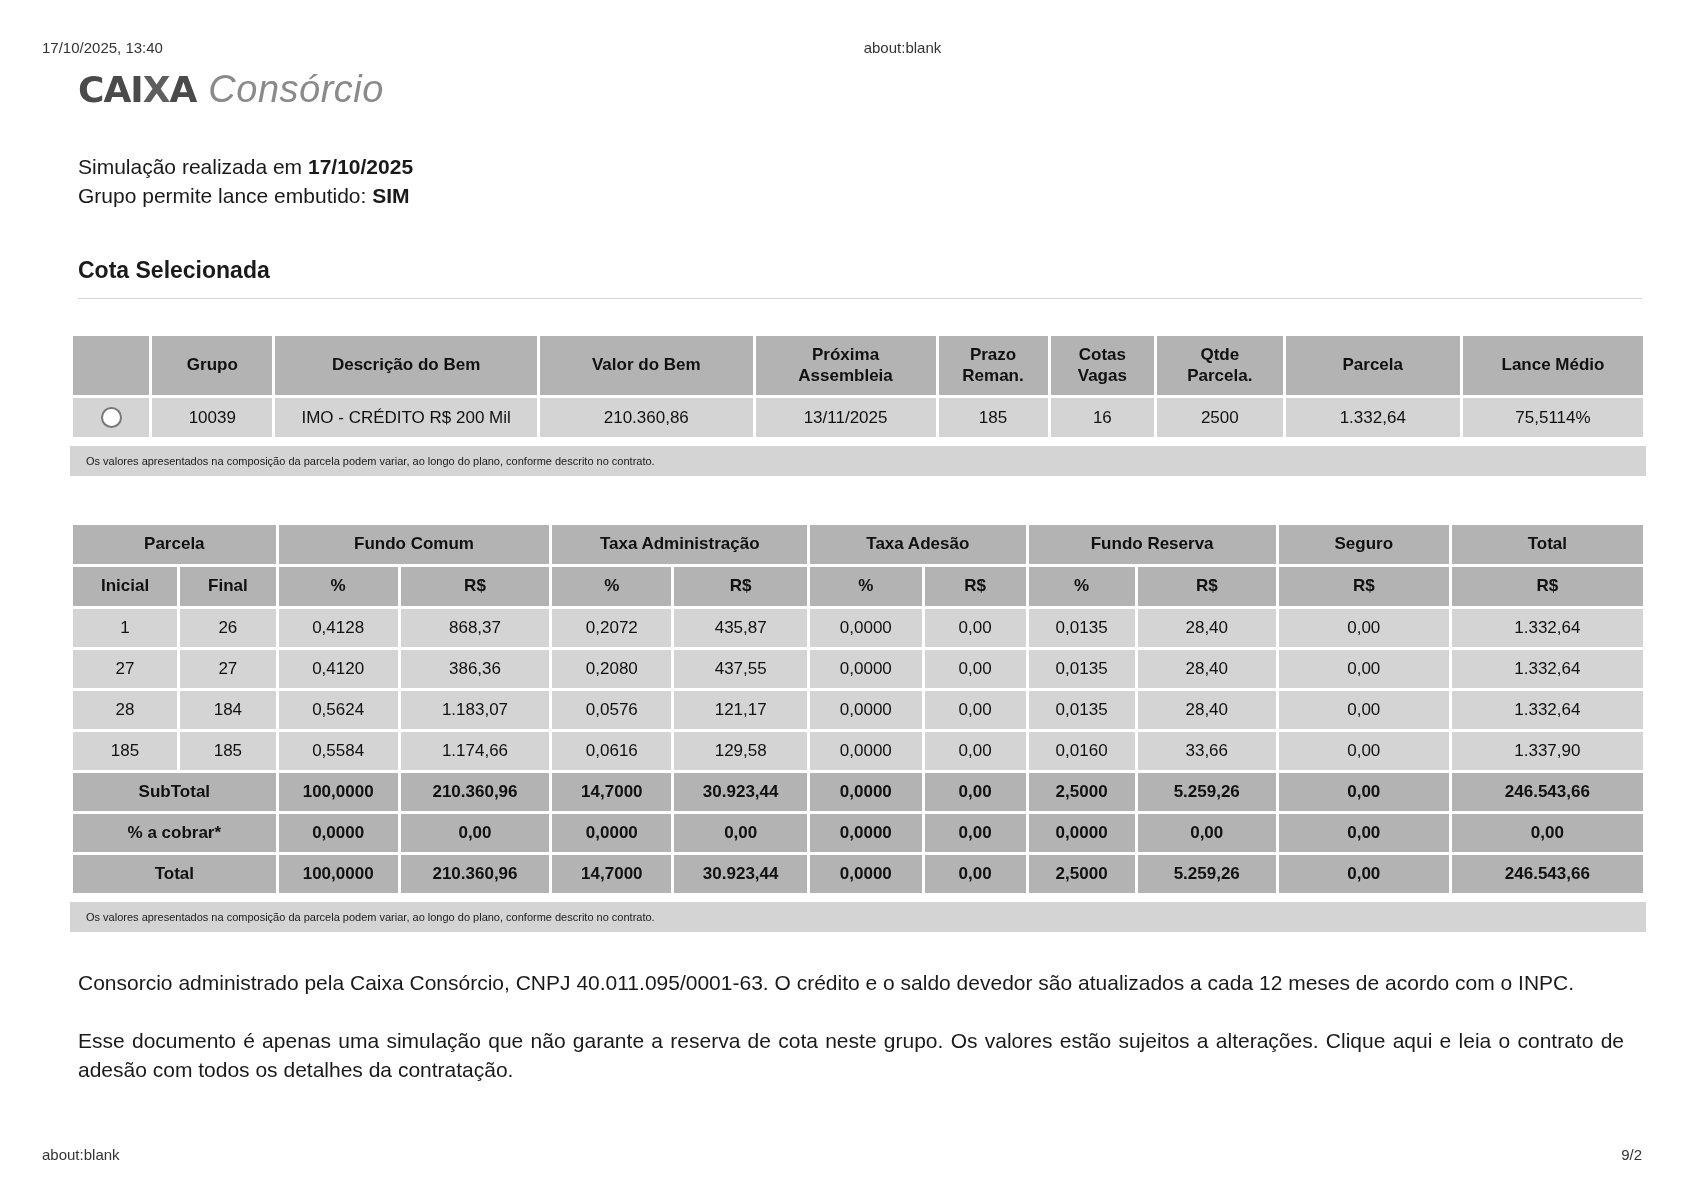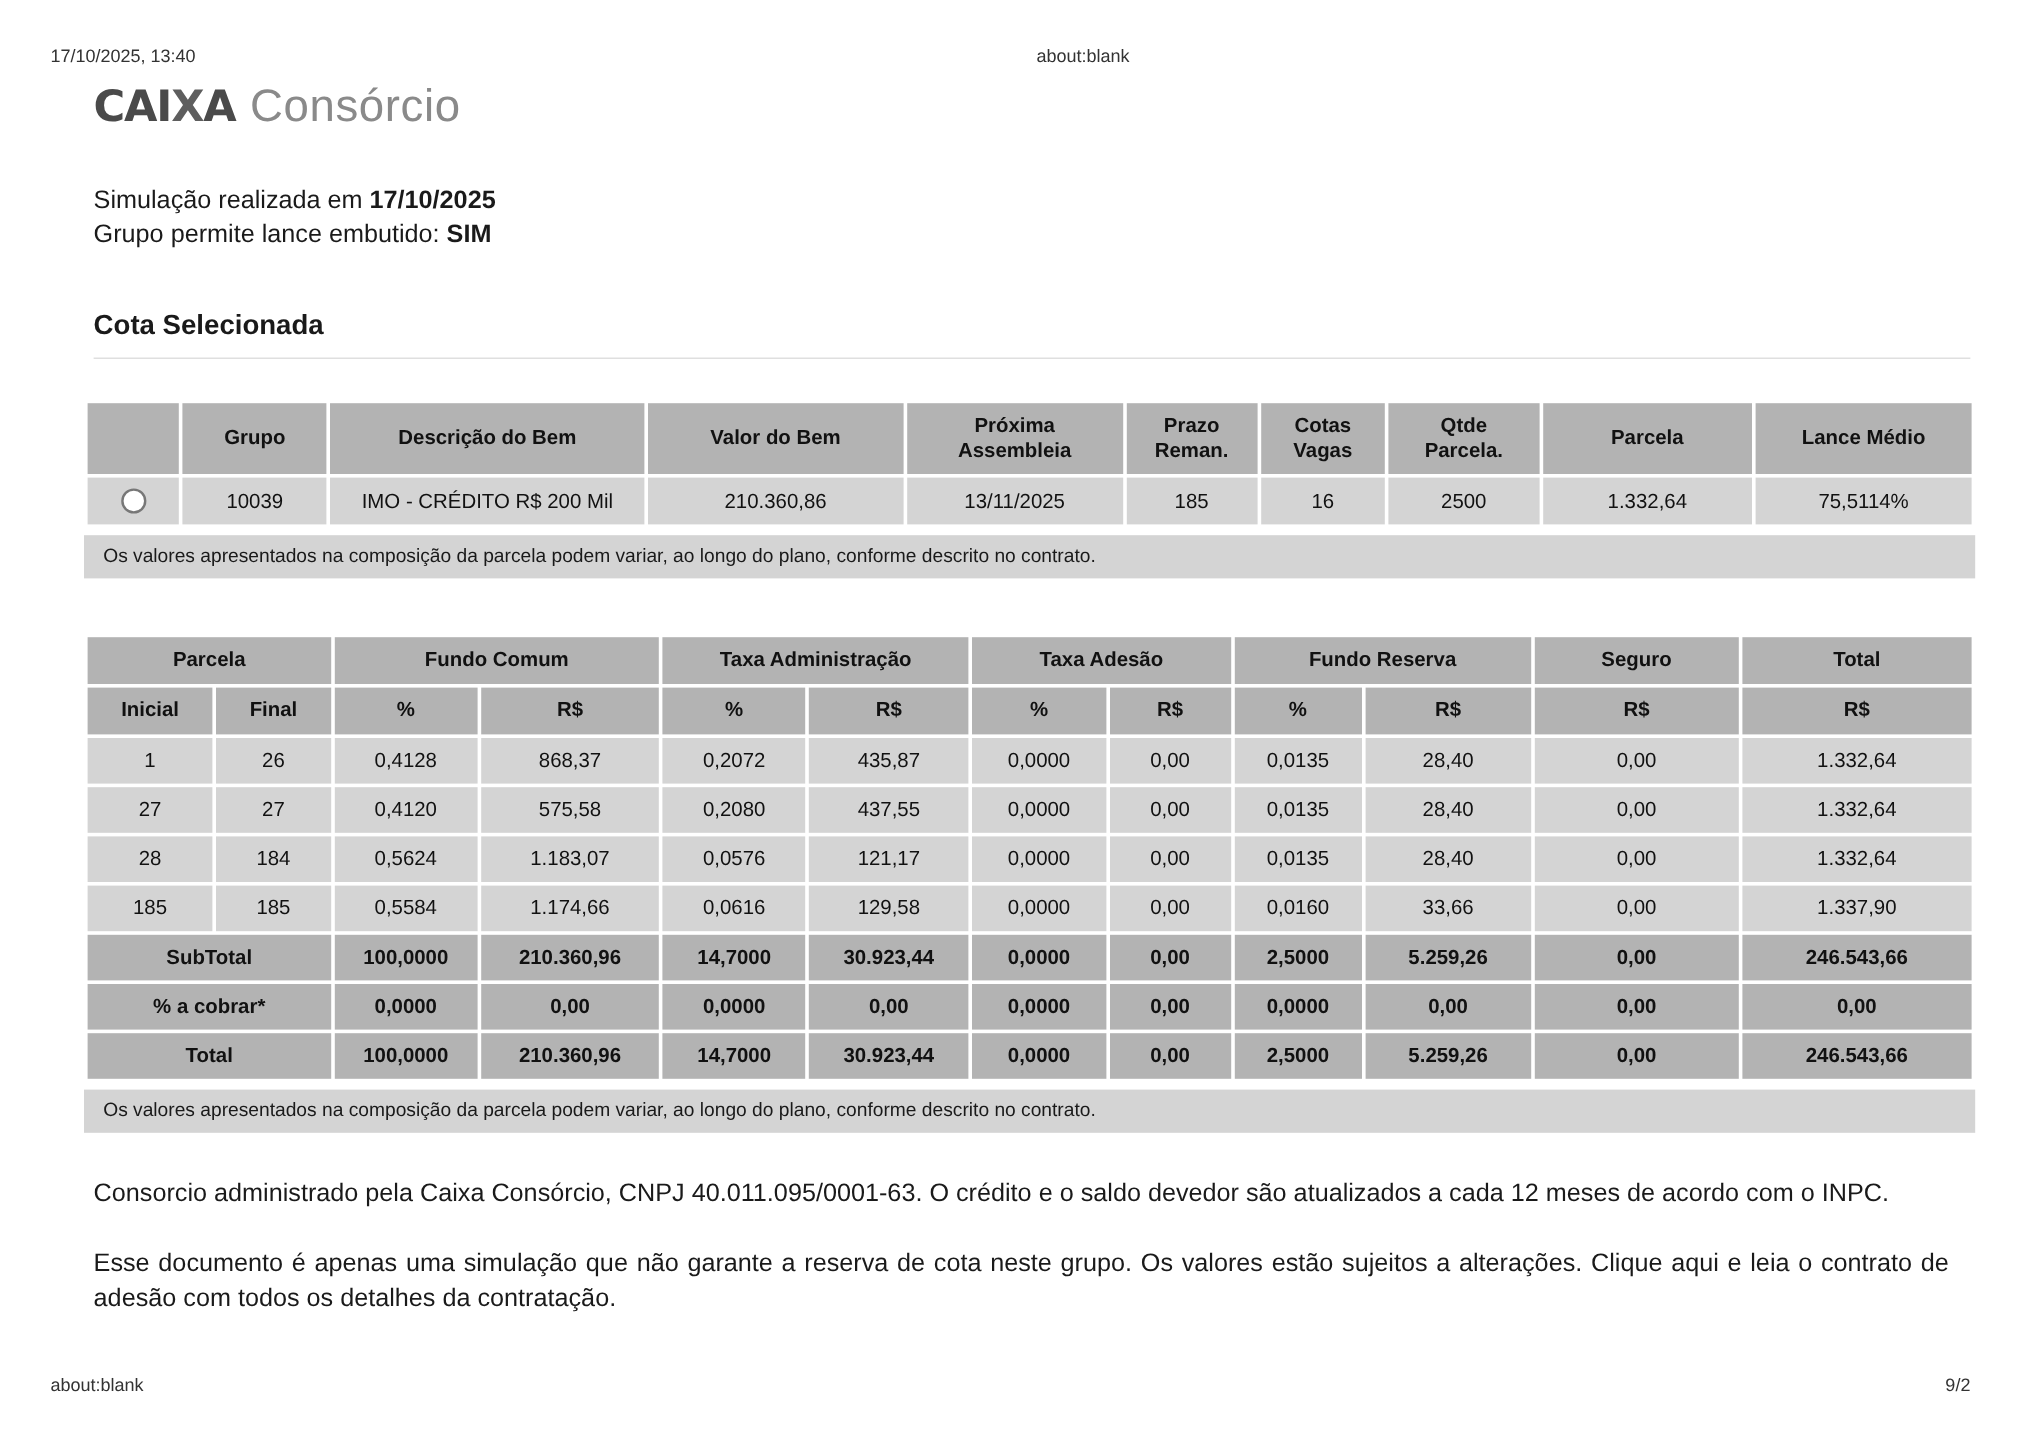--- a/index.html
+++ b/index.html
@@ -62,20 +62,21 @@
     position: relative;
   }
   .logo-x {
     position: relative;
     display: inline-block;
     color: #5e5e5e;
   }
   .logo-consorcio {
     font-family: "Liberation Sans", sans-serif;
     font-size: 38px;
+    font-style: italic;
     font-weight: 300;
     color: #8a8a8a;
     letter-spacing: 0.5px;
   }
 
   
   .intro {
     margin: 38px 0 0 36px;
     font-size: 21px;
     line-height: 1.4;
@@ -131,21 +132,21 @@
     display: inline-block;
     background: #ffffff;
     vertical-align: middle;
   }
 
   
   .note-band {
     margin: 6px 0 0 28px;
     width: 1576px;
     background: #d4d4d4;
-    font-size: 16px;
+    font-size: 11px;
     padding: 9px 16px;
     box-sizing: border-box;
   }
 
   
   .para {
     margin: 36px 0 0 36px;
     width: 1546px;
     font-size: 21px;
     line-height: 1.42;
@@ -291,21 +292,21 @@
           <td>0,00</td>
           <td>0,0135</td>
           <td>28,40</td>
           <td>0,00</td>
           <td>1.332,64</td>
         </tr>
         <tr>
           <td>27</td>
           <td>27</td>
           <td>0,4120</td>
-          <td>575,58</td>
+          <td>386,36</td>
           <td>0,2080</td>
           <td>437,55</td>
           <td>0,0000</td>
           <td>0,00</td>
           <td>0,0135</td>
           <td>28,40</td>
           <td>0,00</td>
           <td>1.332,64</td>
         </tr>
         <tr>

